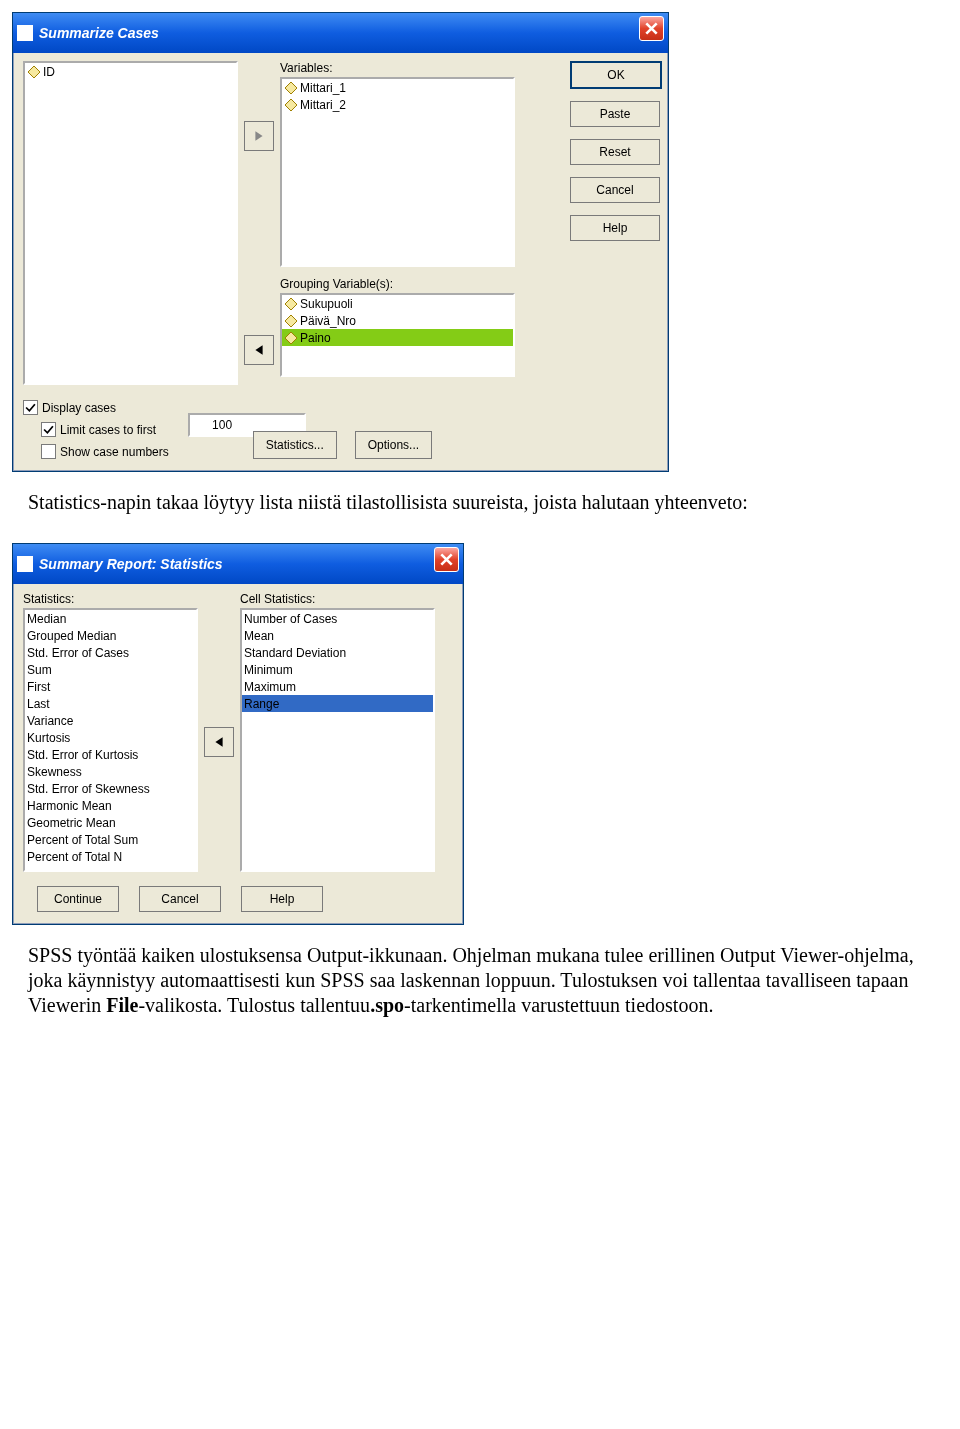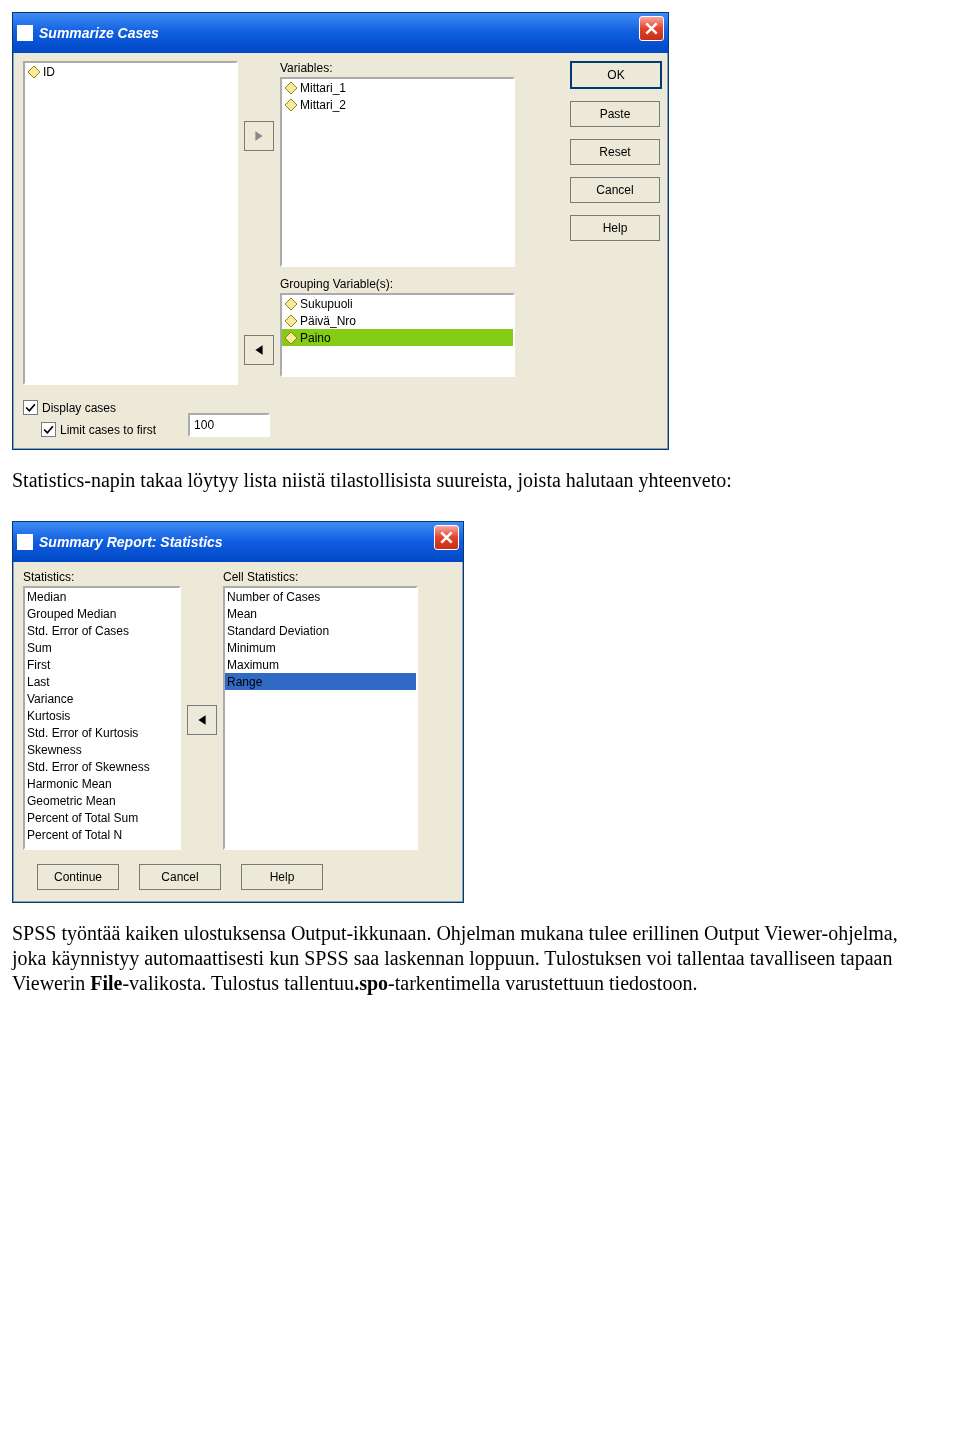--- a/index.html
+++ b/index.html
@@ -23,34 +23,34 @@
   .varicon svg{width:14px;height:14px}
   .movebtn{width:28px;height:28px;border:1px solid #7a7a7a;background:#ece9d8;display:flex;align-items:center;justify-content:center;margin:4px 0}
   .movebtn svg{width:12px;height:12px}
   .label{margin-bottom:2px}
   .btncol{width:88px;margin-left:auto}
   .btn{width:88px;height:24px;border:1px solid #7a7a7a;background:#ece9d8;font-size:12px;margin-bottom:12px;display:flex;align-items:center;justify-content:center}
   .btn.def{border:2px solid #003c74}
   .chk-row{display:flex;align-items:flex-end;height:22px;gap:4px}
   .chk{width:13px;height:13px;border:1px solid #7a7a7a;background:#fff;display:inline-flex;align-items:center;justify-content:center}
   .chk svg{width:11px;height:11px}
-  .num-input{border:2px inset #fff;background:#fff;width:70px;height:20px;padding:0 4px;display:flex;align-items:center}
+  .num-input{border:2px inset #fff;background:#fff;width:70px;height:20px;padding:0 22px;display:flex;align-items:center}
   .smbtn{height:26px;padding:0 12px;border:1px solid #7a7a7a;background:#ece9d8;display:inline-flex;align-items:center;justify-content:center;font-size:12px}
 
   .d2{width:450px;margin-top:28px}
   .d2 .top{display:flex;gap:6px}
   .d2 .listbox{height:260px}
-  .d2-left{width:158px}
+  .d2-left{width:175px}
   .d2-right{width:195px}
   .d2 .lb-row{height:17px}
   .lb-row.hl{background:#316ac5;color:#000000}
   .d2 .btns{display:flex;gap:20px;margin-top:14px;padding-left:14px}
   .d2 .btns .btn{width:80px;margin:0}
 
-  p.para{font-family:"Times New Roman",Times,serif;font-size:20px;line-height:1.25;margin:18px 12px 18px 0;max-width:896px}
+  p.para{font-family:"Times New Roman",Times,serif;font-size:20px;line-height:1.25;margin:18px 12px 18px 16px;max-width:896px}
   p.para b{font-weight:bold}
 </style>
 </head>
 <body>
 
 <div class="page">
 
 <div class="dialog d1">
   <div class="titlebar">
     <span class="icon"></span>
@@ -160,20 +160,28 @@
       <div style="padding-left:18px">
         <div class="chk-row">
           <span class="chk">
                 <svg viewBox="0 0 10 10">
                   <path d="M1 5 L4 8 L9 2" stroke="#000" stroke-width="1.6" fill="none"></path>
                 </svg>
               </span>
           <span>Limit cases to first</span>
           <span class="num-input" style="margin-left:28px">100</span>
         </div>
+        <div class="chk-row">
+          <span class="chk"></span>
+          <span>Show case numbers</span>
+          <span style="margin-left:80px;display:flex;gap:18px">
+            <span class="smbtn">Statistics...</span>
+            <span class="smbtn">Options...</span>
+          </span>
+        </div>
       </div>
     </div>
   </div>
 </div>
 
 <p class="para">Statistics-napin takaa löytyy lista niistä tilastollisista suureista, joista halutaan yhteenveto:</p>
 
 <div class="dialog d2">
   <div class="titlebar">
     <span class="icon"></span>

